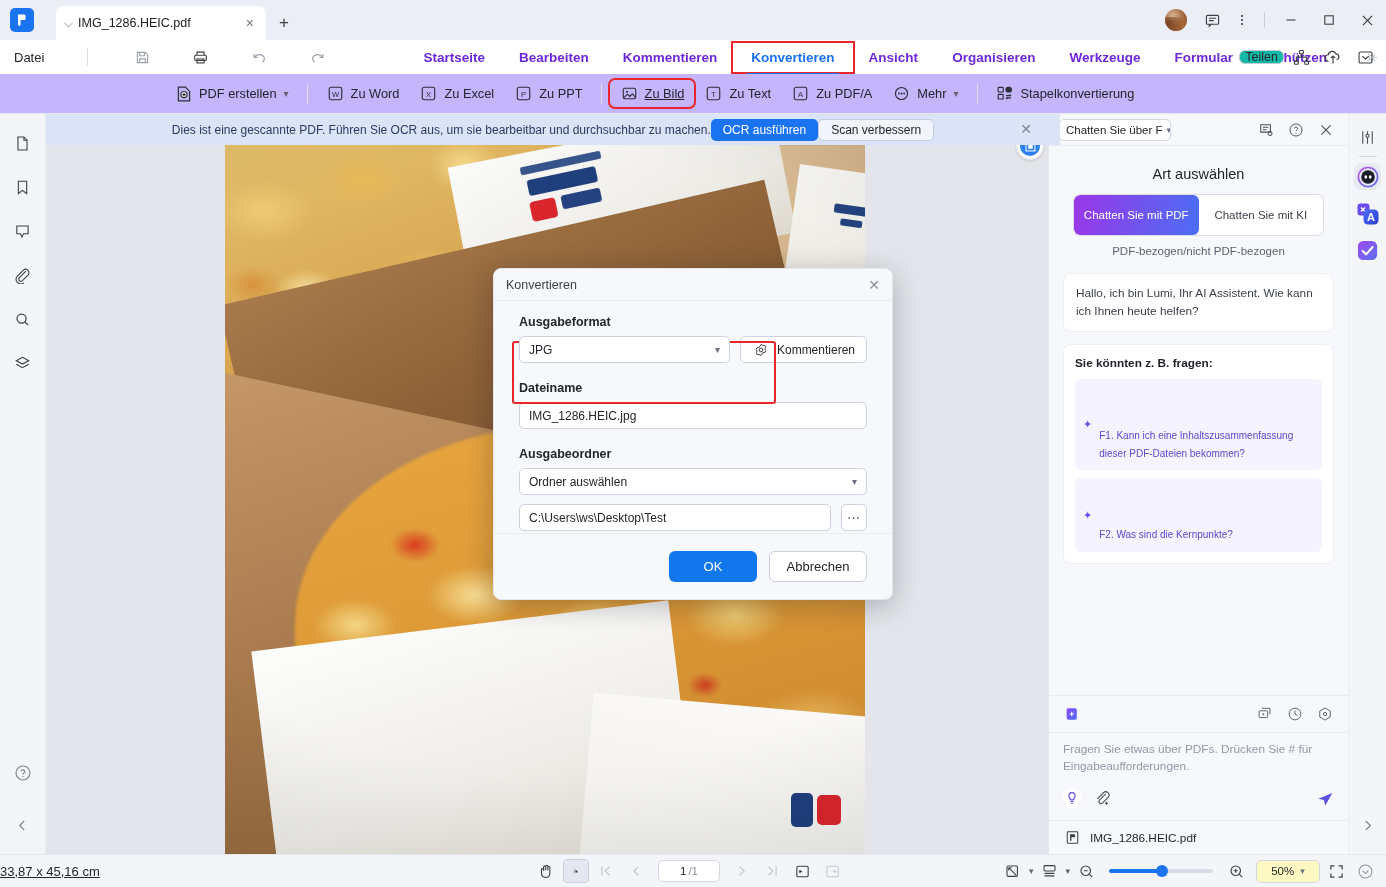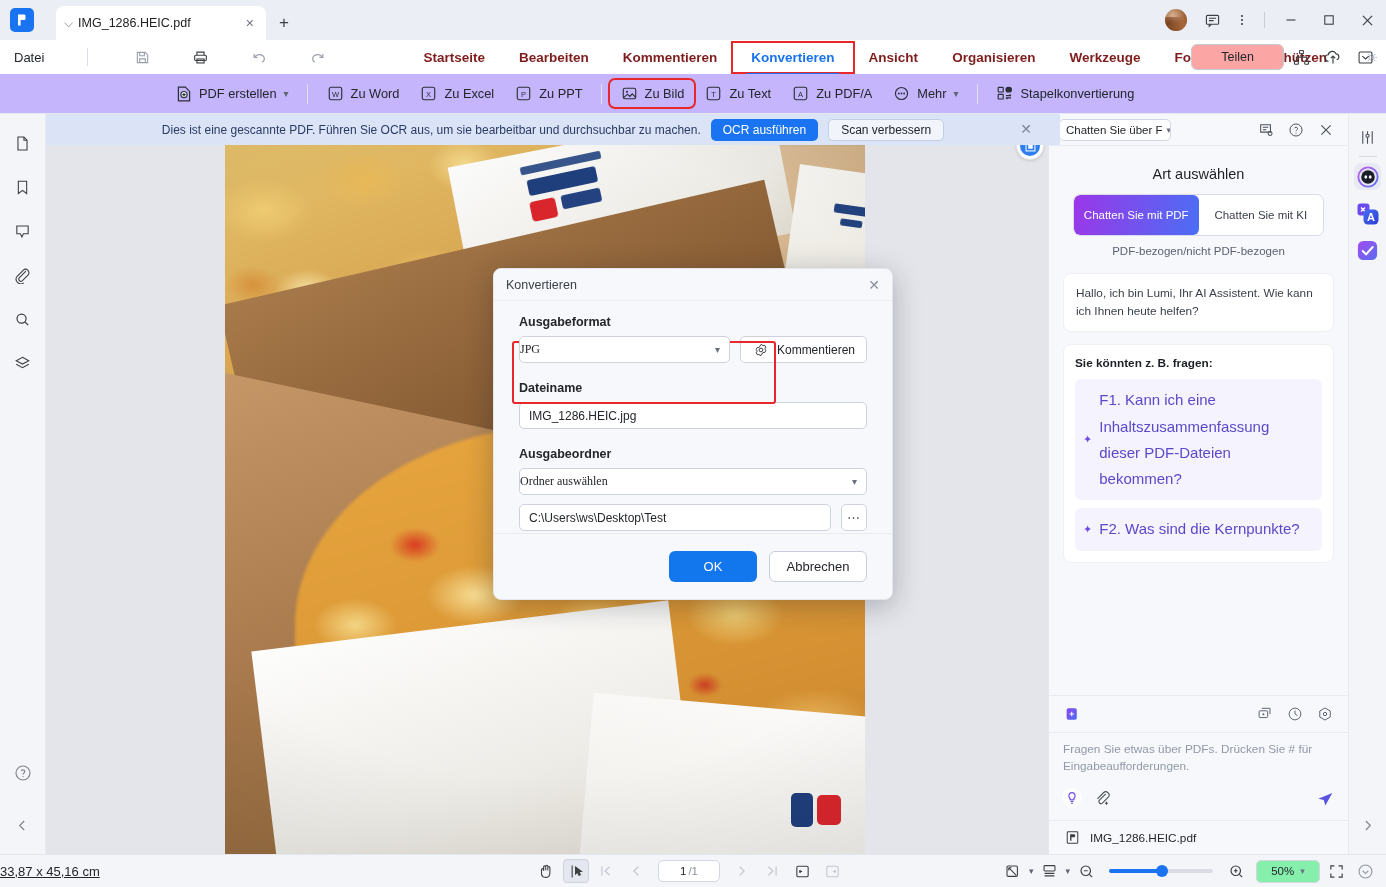--- a/index.html
+++ b/index.html
@@ -69,50 +69,50 @@
     position: absolute; left: 0; top: 40px; width: 1386px; height: 34px;
     background: #fff;
     display: flex; align-items: center; justify-content: space-between;
   }
   .menu-file { margin-left: 14px; font-size: 13px; color: #23262b; }
   .m-sep { width:1px; height:18px; background:#dadde5; margin: 0 10px; }
   .qa-icon { width:26px; height:26px; display:flex; align-items:center; justify-content:center; color:#9ba0ab; }
   .qa-icon.dark { color:#3c4043; }
   .ribbon-tabs { display:flex; align-items:center; margin-left: 44px; gap: 0px; }
   .rtab {
-    font-size: 13.5px; font-weight: bold; color: #7f1d1d;
+    font-size: 13.5px; font-weight: bold; color: #6d28d9;
     padding: 6px 17px; position: relative; white-space: nowrap;
   }
   .rtab.active { color: #1a73f0; }
   .rtab.active .underline {
     position: absolute; left: 12px; right: 12px; bottom: -5px; height: 2.5px; background: #1a73f0; border-radius: 2px;
   }
   .rtab.boxed { outline: 2px solid #e8272c; outline-offset: 1px; }
   .bulb { width:28px; height:26px; display:flex; align-items:center; justify-content:center; color:#b9bec9; margin-left:14px;}
   .mb-right { position:absolute; right: 6px; top: 3px; display:flex; align-items:center; gap: 2px; }
   .share-btn {
-    border: 1px solid #c6cad4; border-radius: 6px; height: 26px;
-    padding: 0 29px; font-size: 12.5px; color: #23262b;
-    display: flex; align-items: center; background: #fca5a5;
+    border: 1px solid #c6cad4; border-radius: 6px; height: 14px;
+    padding: 0 5px; font-size: 12.5px; color: #23262b;
+    display: flex; align-items: center; background: #14b8a6;
   }
   .mb-ic { width: 30px; height: 28px; display:flex; align-items:center; justify-content:center; color:#3c4043; }
 
   
   .ribbon {
     position: absolute; left: 0; top: 74px; width: 1386px; height: 40px;
     background: #c4b5fd; display: flex; align-items: center;
     border-bottom: 1px solid #e6e8ef;
   }
   .ritem {
     display:flex; align-items:center; gap: 6px;
     padding: 4px 10px; font-size: 12.8px; color: #23262b; border-radius: 5px;
     white-space: nowrap;
   }
   .ritem .cv { color:#5f6470; font-size:10px; margin-left:1px; }
-  .ritem.boxed { outline: 2px solid #e8272c; outline-offset: 0px; }
+  .ritem.boxed { outline: 2px solid #e8272c; outline-offset: 0px; text-decoration: underline; }
   .r-sep { width:1px; height:20px; background:#dfe2ea; margin: 0 8px; }
   .ic { width: 19px; height: 19px; flex: none; display:flex; align-items:center; justify-content:center; }
 
   
   .leftrail {
     position: absolute; left: 0; top: 114px; width: 46px; height: 740px;
     background: #f4f5f9;
     display: flex; flex-direction: column; align-items: center;
     border-right: 1px solid #e9ebf1;
   }
@@ -264,21 +264,21 @@
   .float-sel .inner {
     width: 20px; height:20px; border-radius:50%; background:#2d7ff0;
     display:flex; align-items:center; justify-content:center;
   }
 
   
   .ocrbar {
     position: absolute; left: 46px; top: 114px; width: 1014px; height: 31px;
     background: #dbe4f7;
     display: flex; align-items: center; justify-content: center;
-    gap: 10px; z-index: 5;
+    z-index: 5;
   }
   .ocr-text { font-size: 12px; color: #2a3a63; }
   .ocr-btn-primary {
     background: #1a73f0; color:#fff; font-size: 12px;
     border-radius: 5px; padding: 4px 12px;
   }
   .ocr-btn-sec {
     background: #f1f4fb; color:#23262b; font-size:12px;
     border: 1px solid #c4cee3; border-radius: 5px; padding: 3px 12px;
   }
@@ -297,23 +297,22 @@
     padding: 0 12px; border-bottom: 1px solid #eaecf2;
     background: #f7f8fb;
   }
   .dlg-title { font-size: 12.5px; color: #3a3f49; flex:1; }
   .dlg-close { color:#8a909d; font-size: 14px; }
   .dlg-body { padding: 14px 25px 0 25px; position: relative; }
   .fld-label { font-size: 12.5px; color: #23262b; font-weight: bold; margin-bottom: 7px; }
   .row { display:flex; align-items:center; gap: 10px; }
   .sel {
     flex:1; height: 27px; background:#fff; border:1px solid #cdd2dd; border-radius:5px;
-    display:flex; align-items:center; padding: 0 0; font-size: 12px; color:#23262b;
+    display:flex; align-items:center; padding: 0 9px; font-size: 12px; color:#23262b;
     position: relative;
-    font-family: Liberation Serif, serif;
   }
   .sel .cdown { position:absolute; right: 9px; color:#6a7080; font-size: 10px; }
   .btn-settings {
     height: 27px; border: 1px solid #cdd2dd; border-radius: 5px; background:#fff;
     display:flex; align-items:center; gap:6px; padding: 0 11px; font-size: 12px; color:#23262b;
   }
   .txtinput {
     height: 27px; background:#fff; border:1px solid #cdd2dd; border-radius:5px;
     display:flex; align-items:center; padding: 0 9px; font-size: 12px; color:#23262b;
   }
@@ -380,21 +379,21 @@
   .sugg-card {
     background:#fff; border-radius: 8px; padding: 11px 11px 11px;
     margin-top: 12px; border: 1px solid #eef0f6;
   }
   .sugg-title { font-size: 11.8px; font-weight: bold; color:#1d2026; margin-bottom: 9px; }
   .sugg-item {
     background: #f4f3fe; border-radius: 6px; padding: 8px 9px 8px 8px;
     display:flex; gap: 7px; margin-bottom: 8px;
   }
   .sugg-item .spark { color:#6d4be0; font-size: 11px; flex:none; align-self:center; }
-  .sugg-item .stext { font-size: 15px; color:#5b49c9; line-height: 1.75; }
+  .sugg-item .stext { font-size: 10px; color:#5b49c9; line-height: 1.75; margin-top: 40px; }
   .ai-foot { border-top: 1px solid #e9ebf2; }
   .ai-foot-row1 { height: 36px; display:flex; align-items:center; padding: 0 12px; gap: 8px; }
   .ai-foot-row1 .sp { flex:1; }
   .fic { width: 22px; height: 22px; display:flex; align-items:center; justify-content:center; color:#5c6270;}
   .ai-ph { padding: 8px 14px 0; font-size: 11.8px; color:#9198a6; line-height: 1.5; border-top:1px solid #e9ebf2;}
   .ai-foot-row2 { height: 44px; display:flex; align-items:center; padding: 0 12px; gap: 8px; }
   .ai-foot-row2 .sp { flex:1; }
   .send { color:#5b53e0; }
   .ai-file { border-top: 1px solid #e9ebf2; height: 34px; display:flex; align-items:center; gap:7px; padding: 0 12px; }
   .ai-file .fname { font-size: 11.8px; color:#23262b; }
@@ -414,21 +413,21 @@
     border: 1px solid #d3d7e1; border-radius: 5px; background:#fff;
     height: 22px; width: 62px; display:flex; align-items:center; justify-content:center;
     font-size: 11.5px; color:#23262b; margin: 0 5px;
   }
   .pagebox .of { color: #8b909c; margin-left: 2px; }
   .sb-right { position: absolute; right: 8px; display:flex; align-items:center; gap: 3px; }
   .zslider { width: 104px; height: 4px; background: #d9dce4; border-radius: 3px; position: relative; margin: 0 7px; }
   .zslider .fill { position:absolute; left:0; top:0; height:4px; width: 53px; background:#1a73f0; border-radius:3px; }
   .zslider .knob { position:absolute; left: 47px; top: -4px; width:12px; height:12px; border-radius:50%; background:#1a73f0; }
   .zoombox {
-    border: 1px solid #d3d7e1; border-radius:5px; background:#86efac; height:23px; width:64px;
+    border: 1px solid #d3d7e1; border-radius:5px; background:#fef9c3; height:23px; width:64px;
     display:flex; align-items:center; justify-content:center; gap:6px; font-size:11.5px; color:#23262b;
     margin-left: 4px;
   }
   .zoombox .cdown { color:#6a7080; font-size:9px; }
   .caret-d { font-size: 9px; color:#5f6470; }
 </style>
 </head>
 <body>
 
 <div id="app">

